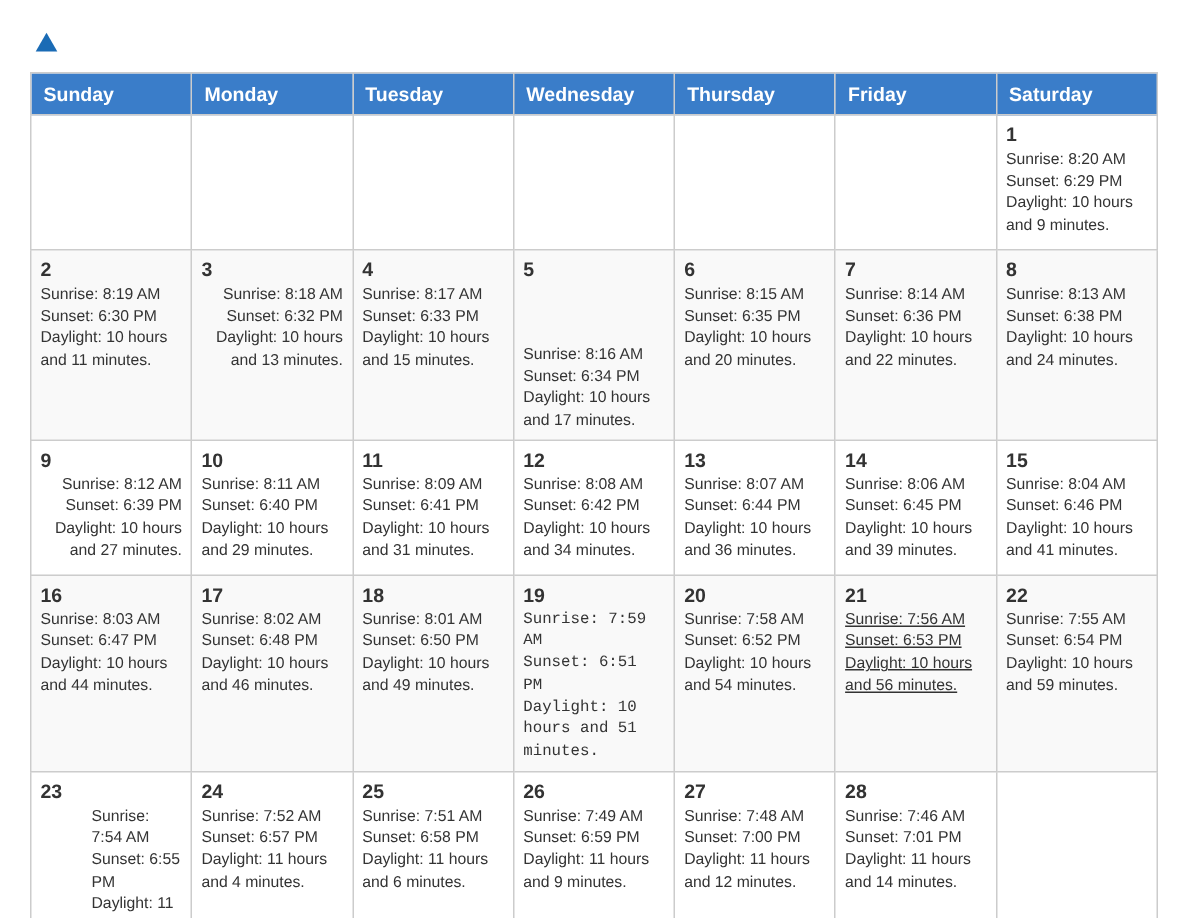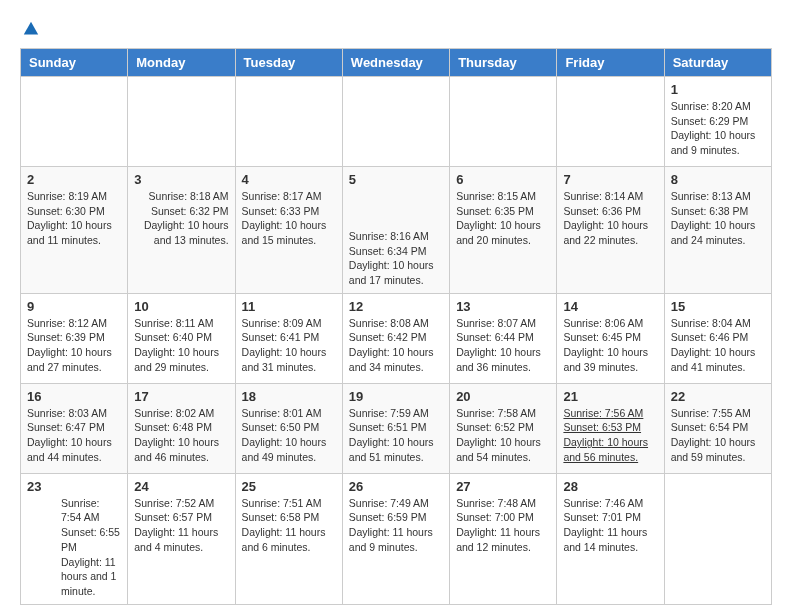--- a/index.html
+++ b/index.html
@@ -174,21 +174,21 @@
         <td>
           <span class="day-number">8</span>
           <div class="day-info" style="white-space: pre-line;">Sunrise: 8:13 AM
 Sunset: 6:38 PM
 Daylight: 10 hours and 24 minutes.</div>
         </td>
       </tr>
       <tr>
         <td>
           <span class="day-number">9</span>
-          <div class="day-info" style="white-space: pre-line;">Sunrise: 8:12 AM
+          <div class="day-info" style="white-space: pre-line; text-align: right;">Sunrise: 8:12 AM
 Sunset: 6:39 PM
 Daylight: 10 hours and 27 minutes.</div>
         </td>
         <td>
           <span class="day-number">10</span>
           <div class="day-info" style="white-space: pre-line;">Sunrise: 8:11 AM
 Sunset: 6:40 PM
 Daylight: 10 hours and 29 minutes.</div>
         </td>
         <td>
@@ -236,21 +236,21 @@
 Daylight: 10 hours and 46 minutes.</div>
         </td>
         <td>
           <span class="day-number">18</span>
           <div class="day-info" style="white-space: pre-line;">Sunrise: 8:01 AM
 Sunset: 6:50 PM
 Daylight: 10 hours and 49 minutes.</div>
         </td>
         <td>
           <span class="day-number">19</span>
-          <div class="day-info" style="white-space: pre-line;">Sunrise: 7:59 AM
+          <div class="day-info" style="white-space: pre-line; font-family: Liberation Mono, monospace;">Sunrise: 7:59 AM
 Sunset: 6:51 PM
 Daylight: 10 hours and 51 minutes.</div>
         </td>
         <td>
           <span class="day-number">20</span>
           <div class="day-info" style="white-space: pre-line;">Sunrise: 7:58 AM
 Sunset: 6:52 PM
 Daylight: 10 hours and 54 minutes.</div>
         </td>
         <td>

